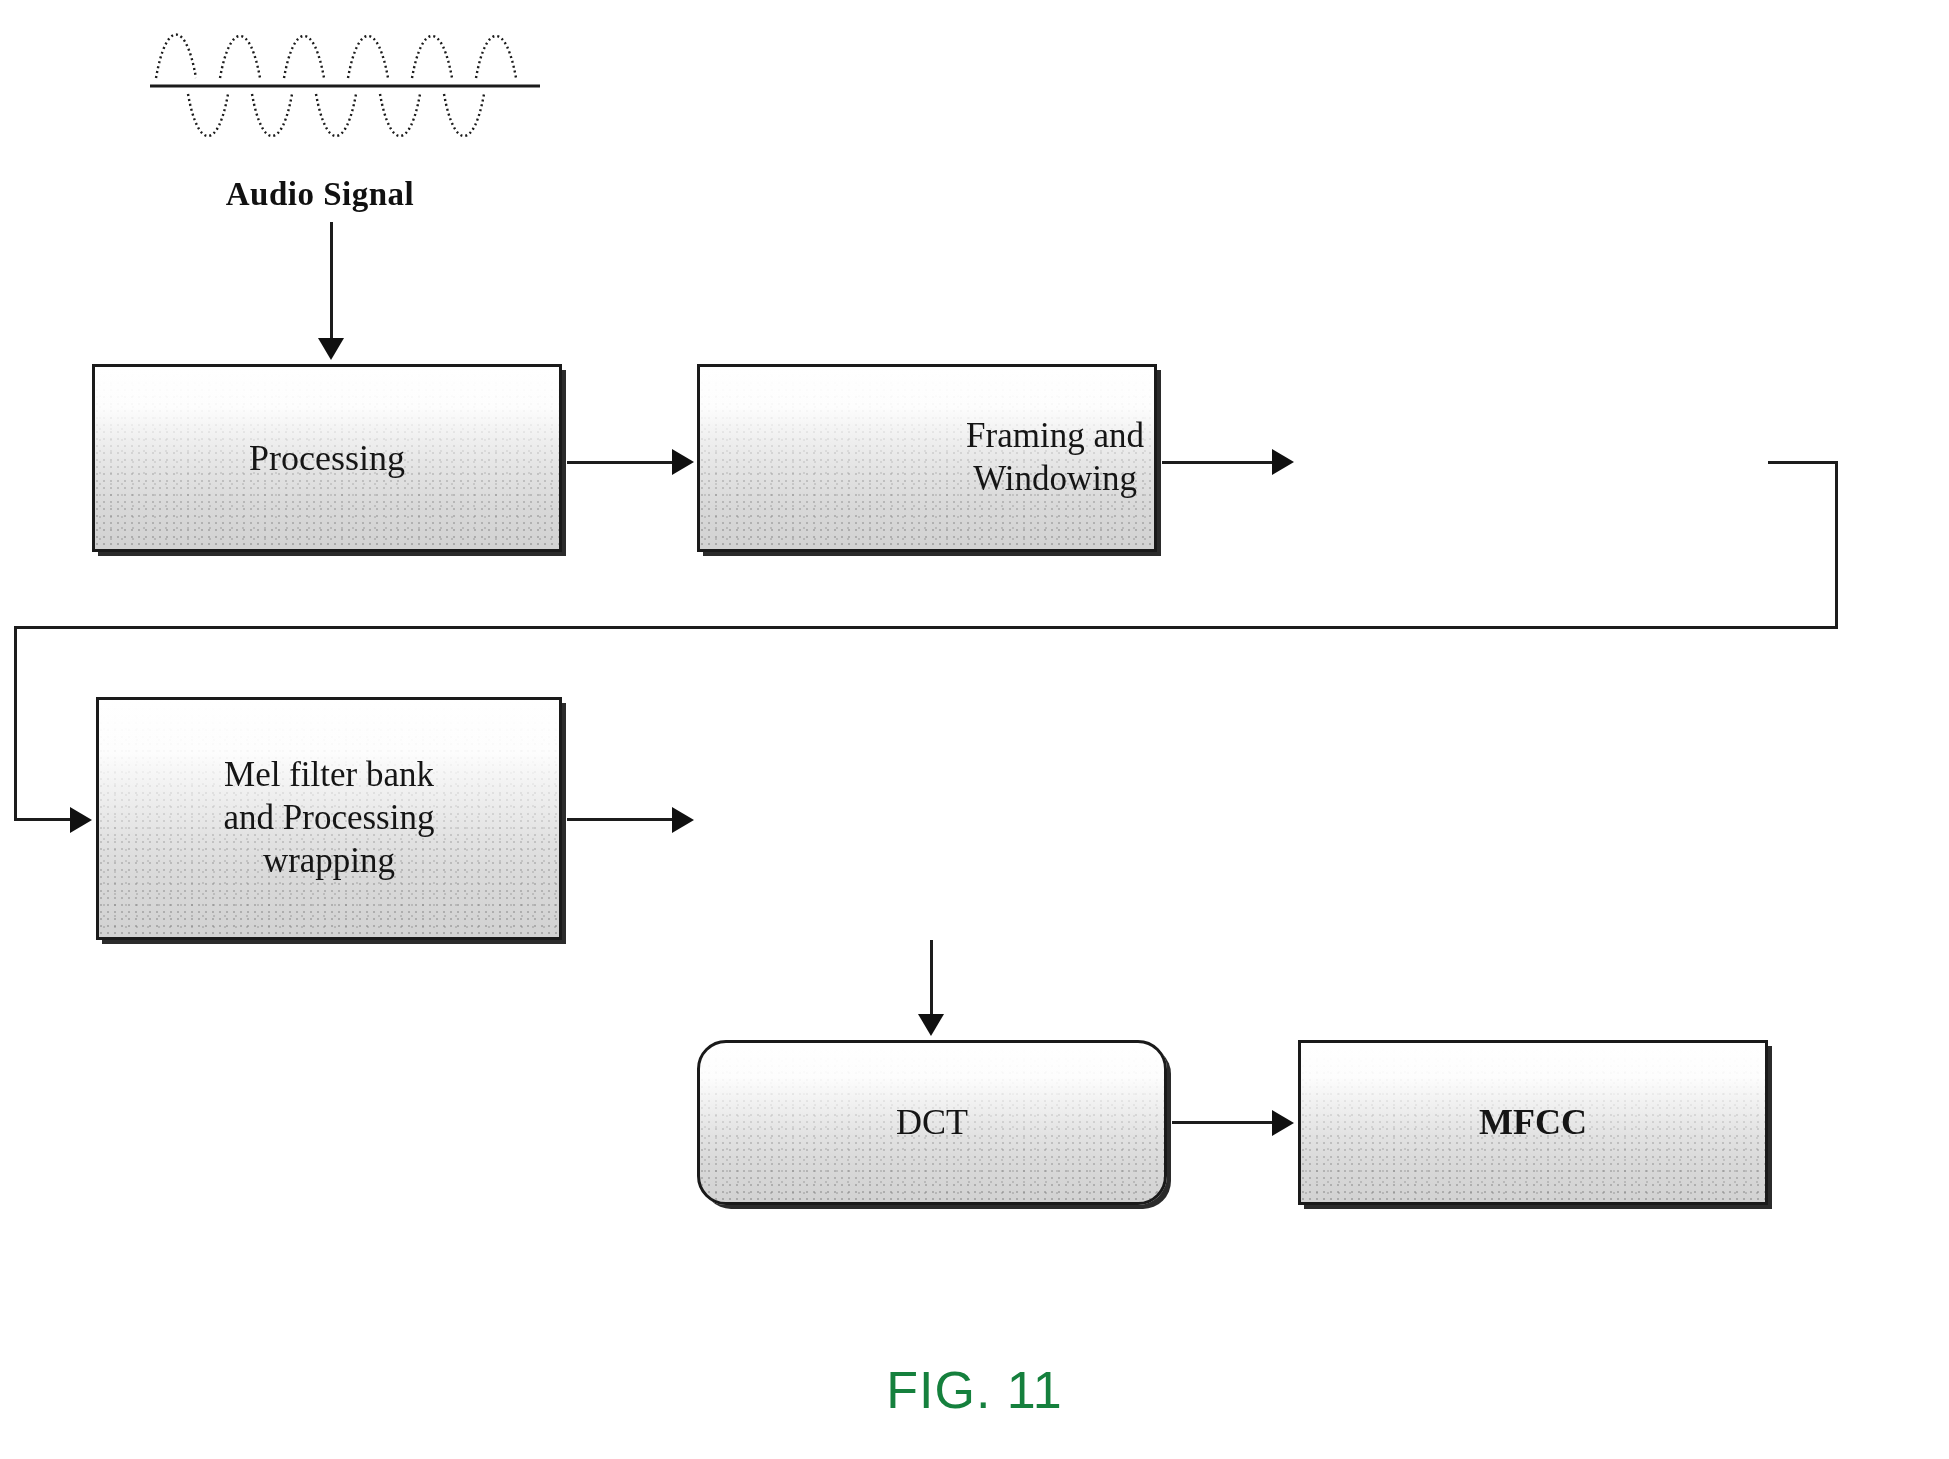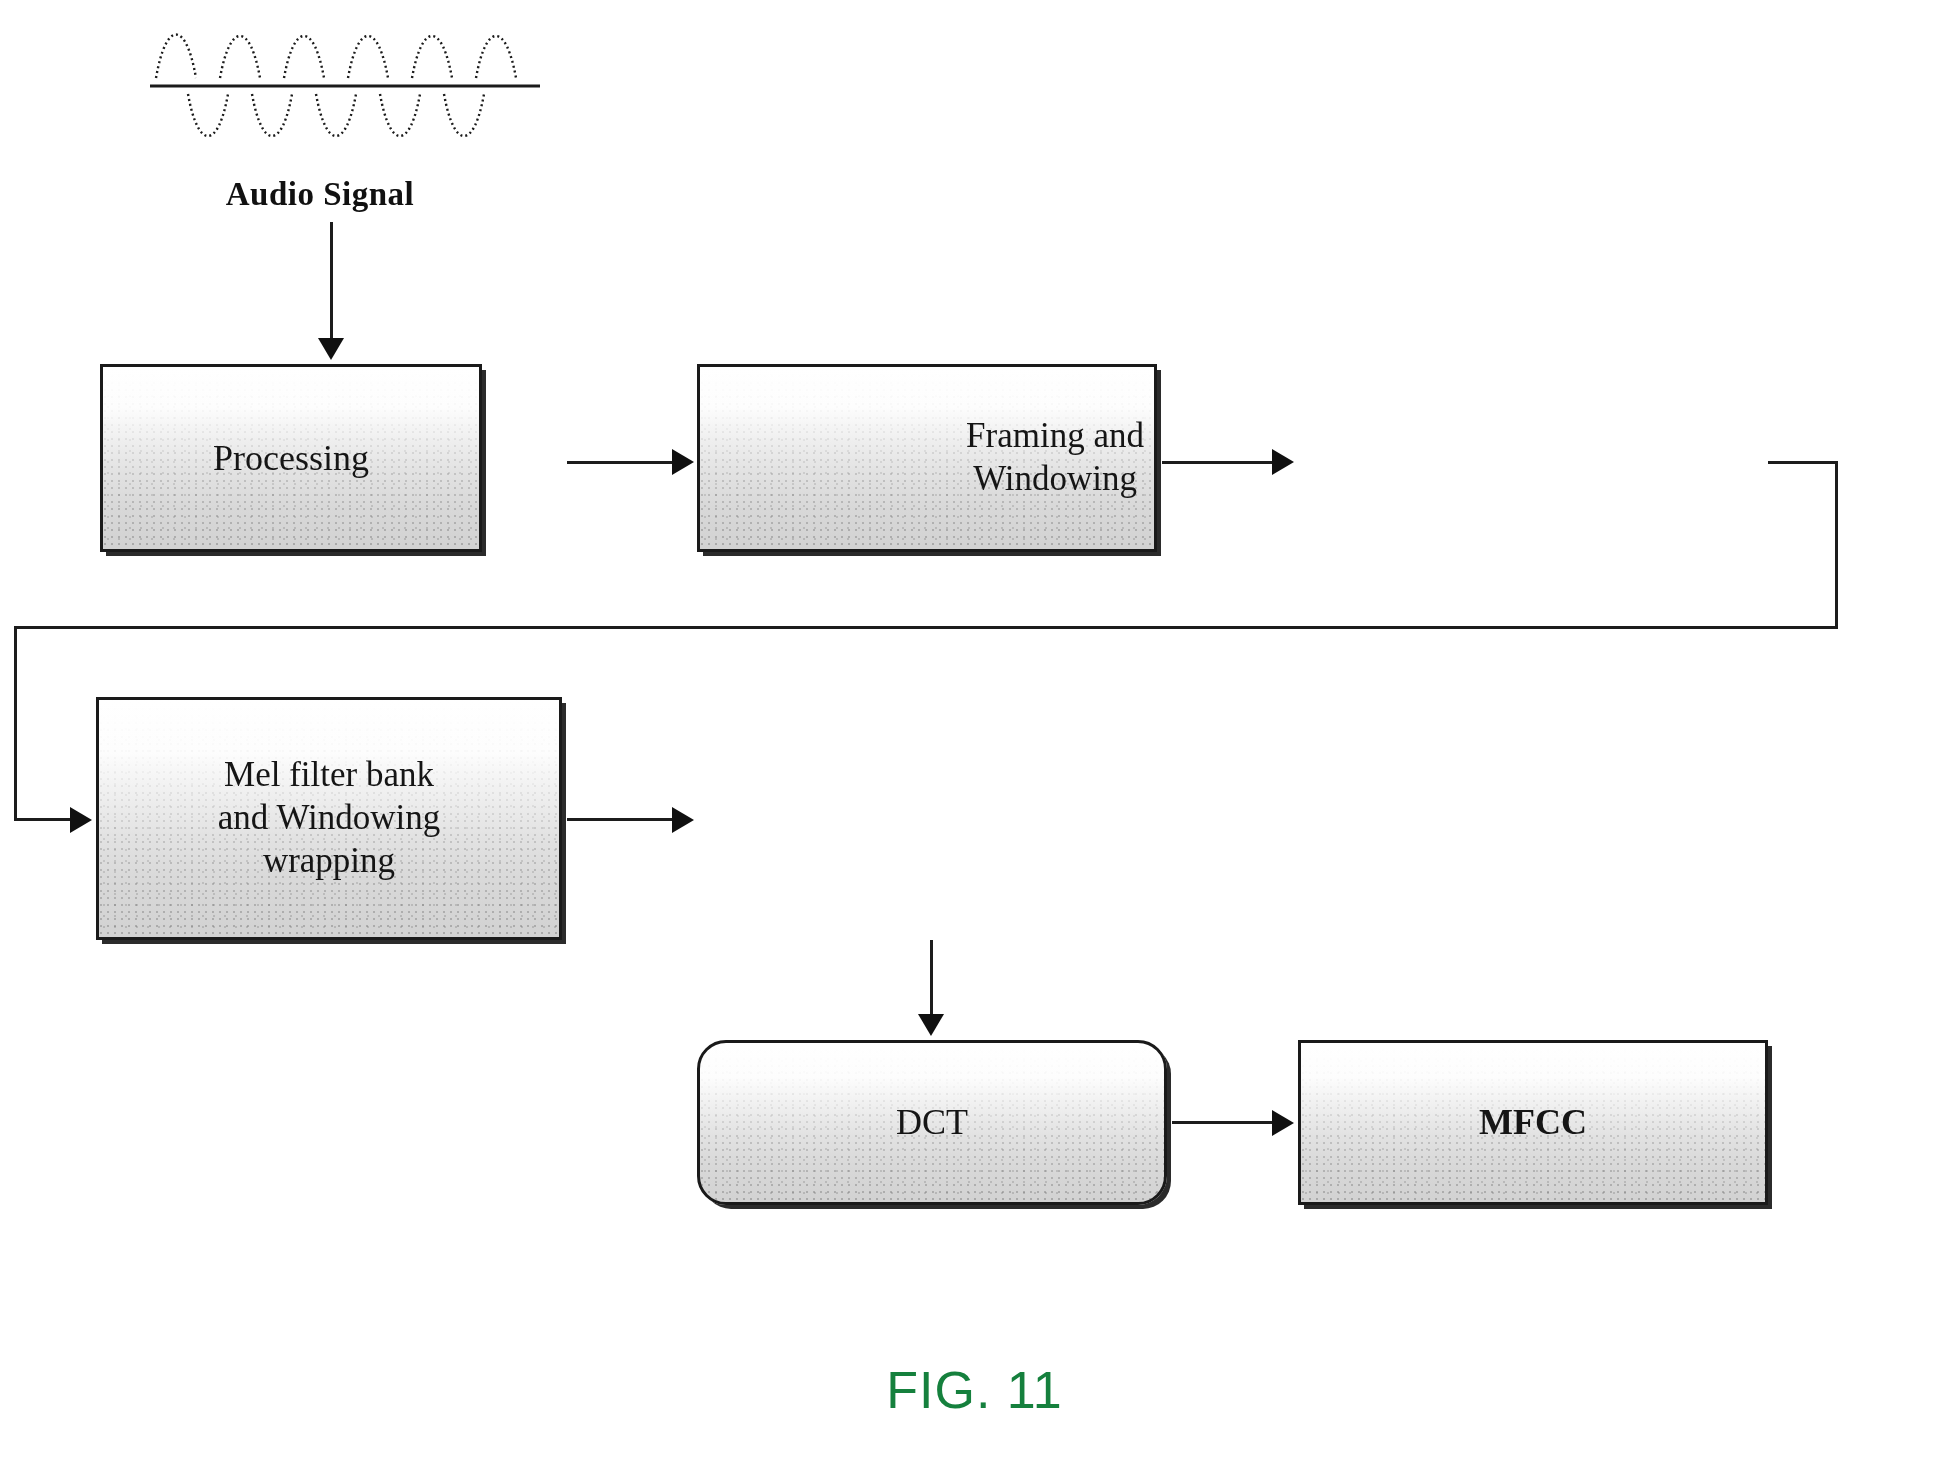--- a/index.html
+++ b/index.html
@@ -84,21 +84,21 @@
     font-family: "Liberation Serif", serif;
     font-size: 36px;
     line-height: 1.18;
     color: #151515;
     white-space: pre-line;
     padding: 0 10px;
   }
   .pbox.multiline .lbl { font-size: 35px; line-height: 1.22; }
 
   
-  #box-processing { left: 92px;  top: 364px;  width: 382px;  height: 188px; margin-left: 8px; }
+  #box-processing { left: 92px;  top: 364px;  width: 470px;  height: 188px; }
   #box-framing    { left: 697px; top: 364px;  width: 460px;  height: 188px; justify-content: flex-end; }
   #box-fft        { left: 1298px;top: 364px;  width: 470px;  height: 195px; }
   #box-mel        { left: 96px;  top: 697px;  width: 466px;  height: 243px; }
   #box-log        { left: 697px; top: 697px;  width: 470px;  height: 243px; }
   #box-dct        { left: 697px; top: 1040px; width: 470px;  height: 165px; border-radius: 29px; }
   #box-mfcc       { left: 1298px;top: 1040px; width: 470px;  height: 165px; font-weight: bold; }
 
   
   .conn { position: absolute; background: #1c1c1c; }
   .conn.h { height: 3px; }
@@ -184,21 +184,21 @@
   <div class="conn h" style="left:1768px; top:461px; width:70px;"></div>
   <div class="conn v" style="left:1835px; top:461px; height:168px;"></div>
   <div class="conn h" style="left:14px; top:626px; width:1824px;"></div>
   <div class="conn v" style="left:14px; top:626px; height:195px;"></div>
   <div class="conn h" style="left:14px; top:818px; width:62px;"></div>
   <div class="arrow-r" style="left:70px; top:807px;"></div>
 
   <div class="pbox multiline" id="box-mel">
     <span class="noise"></span>
     <span class="lbl">Mel filter bank
-and Windowing
+and Processing
 wrapping</span>
   </div>
 
   <div class="conn h" style="left:567px; top:818px; width:110px;"></div>
   <div class="arrow-r" style="left:672px; top:807px;"></div>
 
 
   <div class="conn v" style="left:930px; top:940px; height:78px;"></div>
   <div class="arrow-d" style="left:918px; top:1014px;"></div>
 

